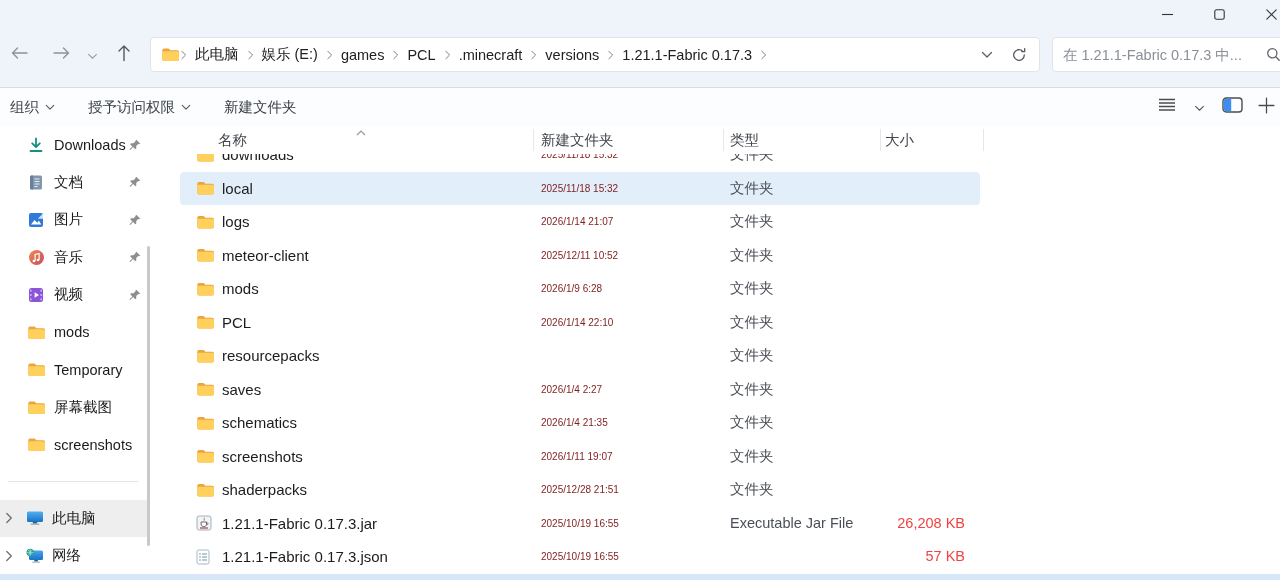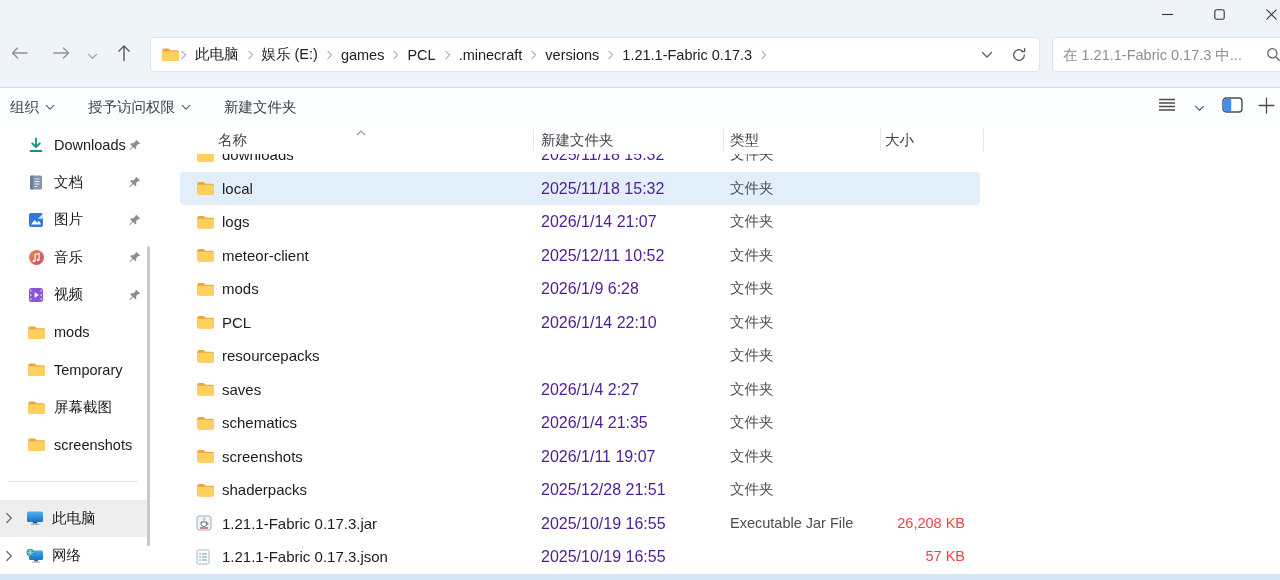--- a/index.html
+++ b/index.html
@@ -50,21 +50,21 @@
   .main { position:absolute; left:150px; top:126px; right:0; bottom:0; overflow:hidden; }
   .listheader { position:absolute; left:0; right:0; top:0; height:28px; background:#fff; z-index:3; }
   .collabel { position:absolute; top:0; line-height:28px; font-size:14.5px; color:#40454c; cursor:default; }
   .colsep { position:absolute; top:3px; height:22px; width:1px; background:#e7e7e7; }
   .sortcaret { position:absolute; left:206px; top:-4px; }
   .rows { position:absolute; left:0; right:0; top:12px; z-index:1; }
   .frow { position:relative; height:33.5px; cursor:default; }
   .frow.sel .selbg { position:absolute; left:30px; width:800px; top:0; bottom:0; background:#e2eefa; border-radius:4px; }
   .frow .ficon { position:absolute; left:46px; top:50%; transform:translateY(-50%); display:flex; }
   .frow .fname { position:absolute; left:72px; top:0; line-height:33.5px; font-size:15px; color:#1c1c1c; white-space:nowrap; }
-  .frow .fdate { position:absolute; left:391px; top:0; line-height:33.5px; font-size:16px; color:#4c1d95; white-space:nowrap; }
+  .frow .fdate { position:absolute; left:391px; top:0; line-height:33.5px; font-size:10px; color:#7f1d1d; white-space:nowrap; }
   .frow .ftype { position:absolute; left:580px; top:0; line-height:33.5px; font-size:14.5px; color:#4b4f56; white-space:nowrap; }
   .frow .fsize { position:absolute; left:665px; width:150px; top:0; line-height:33.5px; font-size:14.5px; color:#ef4444; text-align:right; }
 
   .bottomstrip { position:absolute; left:0; top:574px; width:1280px; height:6px; background:#d8e7f8; z-index:6; }
 </style>
 </head>
 <body>
 
 <div class="topchrome">
 

